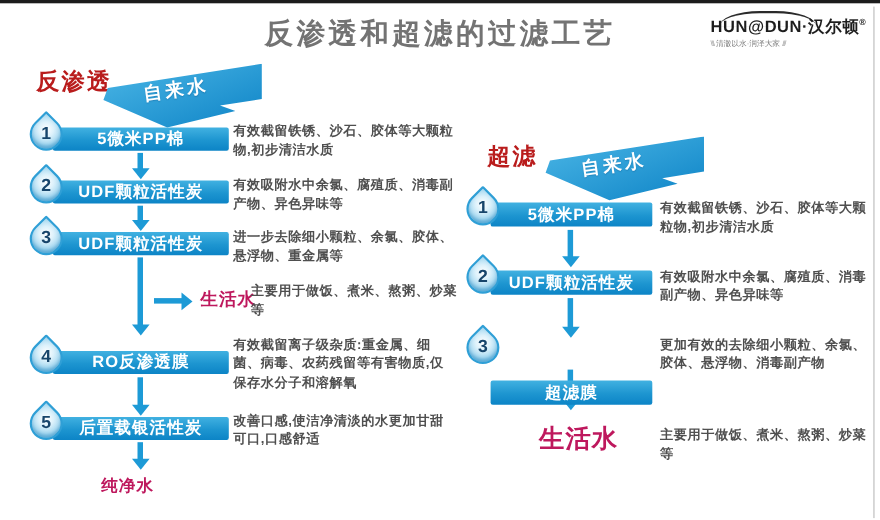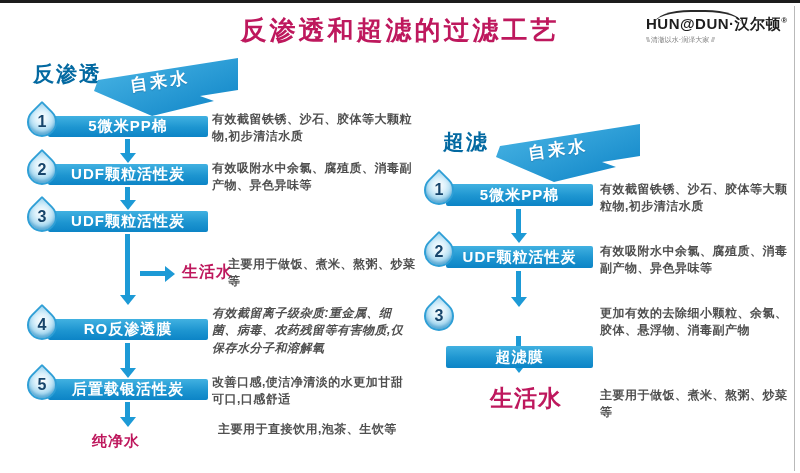--- a/index.html
+++ b/index.html
@@ -3,32 +3,32 @@
 <meta charset="utf-8">
 <style>
   html,body{margin:0;padding:0;background:#fff;}
   body{font-family:"Liberation Sans","DejaVu Sans",sans-serif;}
   #stage{position:relative;width:800px;height:473px;background:#ffffff;overflow:hidden;}
 
   .top-rule{position:absolute;left:0;top:0;width:800px;height:3px;background:#1c1c1c;}
   .right-rule{position:absolute;left:794px;top:6px;width:1px;height:465px;background:#b9b9b9;}
 
   .page-title{position:absolute;left:0;right:0;top:13px;text-align:center;
-    font-size:26px;font-weight:bold;color:#be185d;letter-spacing:3px;}
+    font-size:26px;font-weight:bold;color:#737373;letter-spacing:3px;}
 
   
   .logo{position:absolute;left:646px;top:11px;width:150px;}
   .logo-arc{position:absolute;left:8px;top:-1px;width:88px;height:12px;
     border-top:2px solid #2a2a2a;border-radius:50% 50% 0 0/120% 120% 0 0;}
   .logo-name{position:relative;font-size:15px;font-weight:bold;color:#1d1d1d;white-space:nowrap;letter-spacing:0.5px;padding-top:4px;}
   .logo-reg{font-size:8px;vertical-align:super;}
   .logo-tagline{font-size:7px;color:#7d7d7d;margin-top:1px;white-space:nowrap;}
   .flourish{color:#9a9a9a;letter-spacing:-1px;}
 
-  .section-label{position:absolute;font-size:21px;font-weight:800;color:#0369a1;letter-spacing:2px;}
+  .section-label{position:absolute;font-size:21px;font-weight:800;color:#b91c1c;letter-spacing:2px;}
 
   .bigarrow{position:absolute;}
   .tapwater{position:absolute;color:#ffffff;font-size:17px;font-weight:bold;letter-spacing:3px;
     transform:rotate(-8deg);white-space:nowrap;text-shadow:0 1px 1px rgba(0,60,110,.25);}
 
   .bar{position:absolute;height:21px;border-radius:2px;z-index:1;
     background:linear-gradient(180deg,#41b1e1 0%,#1d95d0 55%,#0c84c6 100%);
     display:flex;align-items:center;justify-content:center;}
   .bar span{color:#fff;font-size:15px;font-weight:bold;letter-spacing:1px;white-space:nowrap;}
 
@@ -95,46 +95,46 @@
     </div>
   <div class="desc" style="left:212px;top:160px;width:200px;">有效吸附水中余氯、腐殖质、消毒副产物、异色异味等</div>
   <div class="av" style="left:125px;top:187px;height:14px;"></div>
 
   <div class="bar" style="left:48px;top:211px;width:160px;">
       <span>UDF颗粒活性炭</span>
     </div>
   <div class="drop" style="left:27px;top:202px;">
       <span class="dropnum">3</span>
     </div>
+  <div class="desc" style="left:212px;top:207px;width:200px;">进一步去除细小颗粒、余氯、胶体、悬浮物、重金属等</div>
 
   <div class="av" style="left:125px;top:234px;height:62px;"></div>
   <div class="ah" style="left:140px;top:271px;width:26px;"></div>
   <div class="water-label" style="left:182px;top:262px;font-size:16px;">生活水</div>
   <div class="desc" style="left:228px;top:256px;width:190px;">主要用于做饭、煮米、熬粥、炒菜等</div>
 
   <div class="bar" style="left:48px;top:319px;width:160px;">
       <span>RO反渗透膜</span>
     </div>
   <div class="drop" style="left:27px;top:310px;">
       <span class="dropnum">4</span>
     </div>
-  <div class="desc" style="left:212px;top:305px;width:200px;font-style:italic;">有效截留离子级杂质:重金属、细菌、病毒、农药残留等有害物质,仅保存水分子和溶解氧</div>
+  <div class="desc" style="left:212px;top:305px;width:200px;">有效截留离子级杂质:重金属、细菌、病毒、农药残留等有害物质,仅保存水分子和溶解氧</div>
   <div class="av" style="left:125px;top:343px;height:26px;"></div>
 
   <div class="bar" style="left:48px;top:379px;width:160px;">
       <span>后置载银活性炭</span>
     </div>
   <div class="drop" style="left:27px;top:370px;">
       <span class="dropnum">5</span>
     </div>
   <div class="desc" style="left:212px;top:374px;width:200px;">改善口感,使洁净清淡的水更加甘甜可口,口感舒适</div>
   <div class="av" style="left:125px;top:402px;height:16px;"></div>
 
   <div class="water-label" style="left:92px;top:432px;font-size:15px;">纯净水</div>
-  <div class="desc" style="left:218px;top:421px;width:190px;">主要用于直接饮用,泡茶、生饮等</div>
 
   <div class="section-label" style="left:443px;top:128px;">超滤</div>
 
   <svg class="bigarrow" style="left:490px;top:124px;" width="152" height="62" viewBox="0 0 152 62">
     <defs>
       <linearGradient id="gradUF" x1="0" y1="0" x2="1" y2="1">
         <stop offset="0" stop-color="#4cb7e6"></stop>
           <stop offset="1" stop-color="#0d83c6"></stop>
       </linearGradient>
     </defs>

